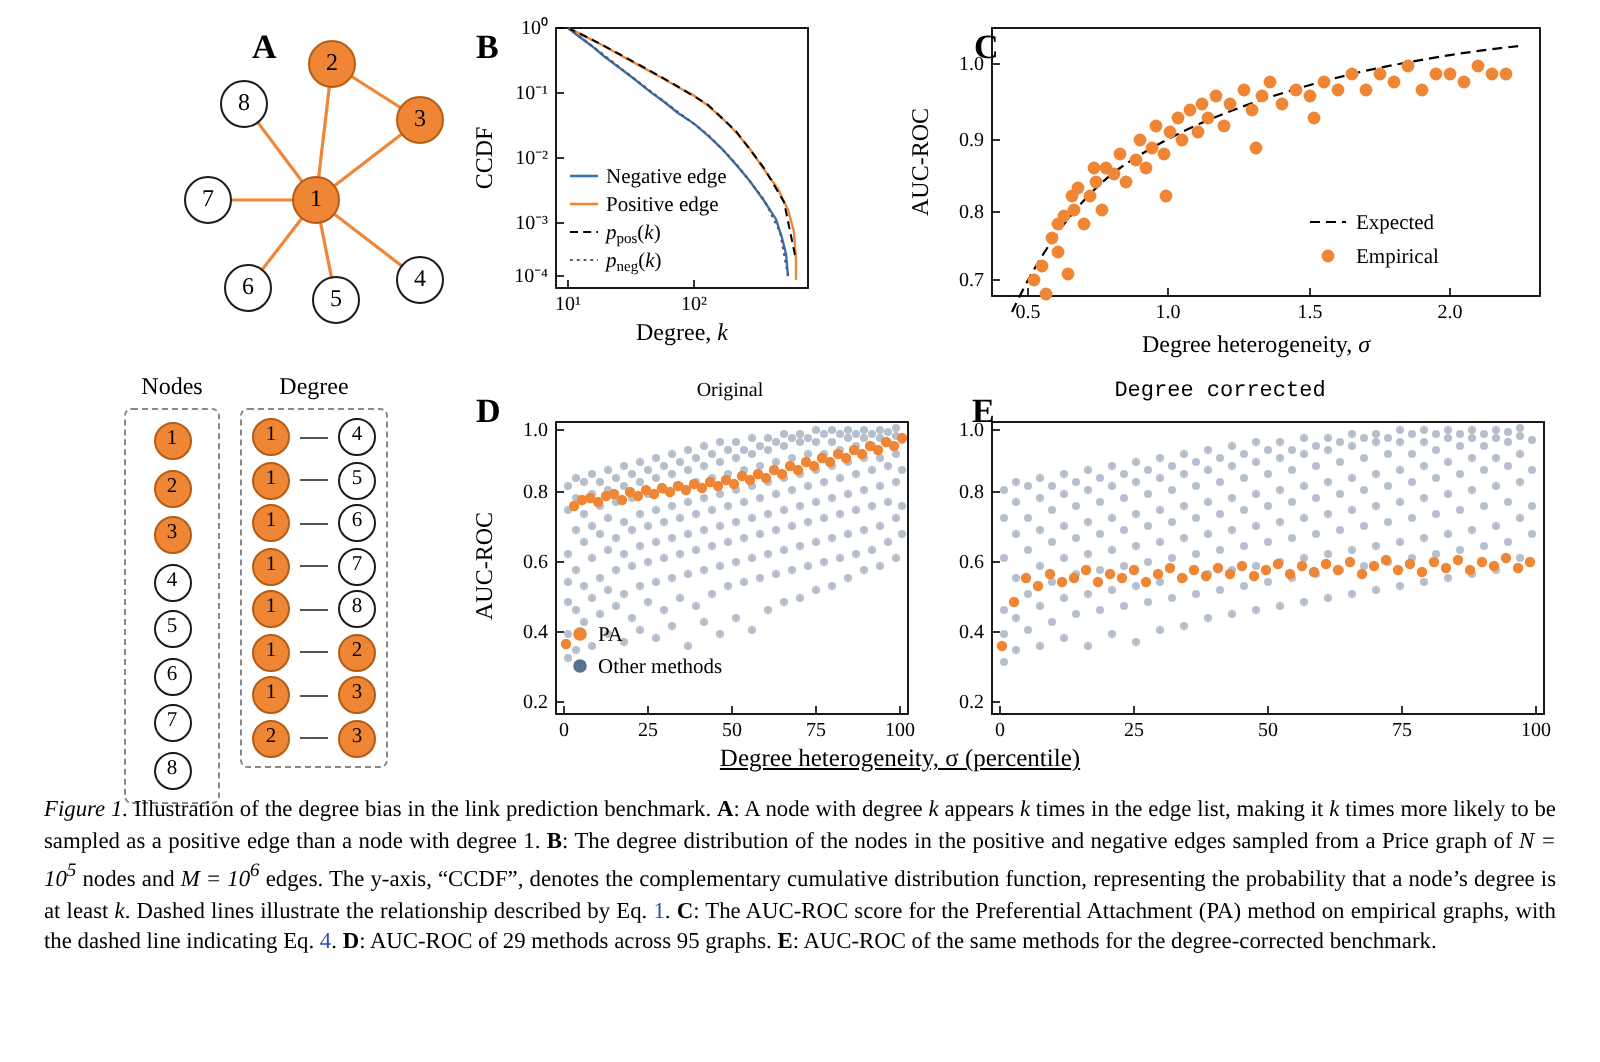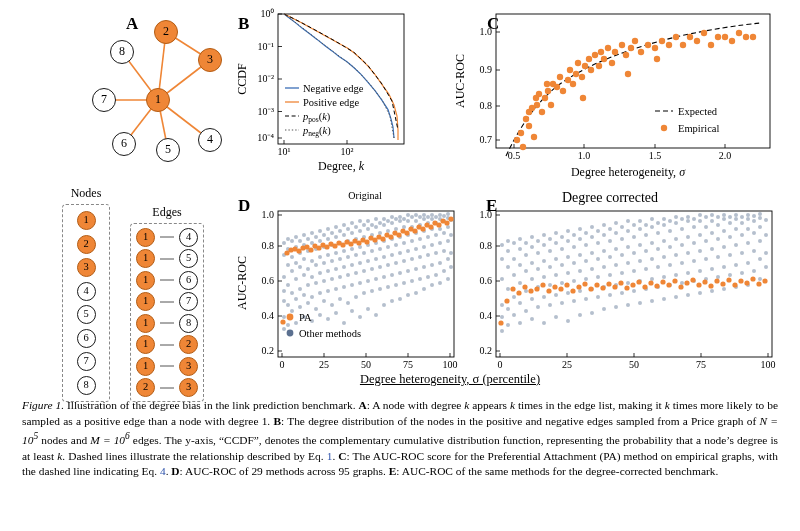--- a/index.html
+++ b/index.html
@@ -162,36 +162,36 @@
     <div class="node hl" style="left:66px;top:10px;">2</div>
     <div class="node hl" style="left:110px;top:38px;">3</div>
     <div class="node" style="left:4px;top:78px;">7</div>
     <div class="node hl" style="left:58px;top:78px;">1</div>
     <div class="node" style="left:24px;top:122px;">6</div>
     <div class="node" style="left:68px;top:128px;">5</div>
     <div class="node" style="left:110px;top:118px;">4</div>
   </div>
 
   <div id="lists">
-    <div style="display:flex; gap:20px;align-items:flex-end;">
+    <div style="display:flex; gap:10px;">
       <div style="width:48px;">
         <div class="list-title">Nodes</div>
         <div class="dashbox" style="margin-top:3px;">
           <div class="node-row"><span class="chip hl">1</span></div>
           <div class="node-row"><span class="chip hl">2</span></div>
           <div class="node-row"><span class="chip hl">3</span></div>
           <div class="node-row"><span class="chip">4</span></div>
           <div class="node-row"><span class="chip">5</span></div>
           <div class="node-row"><span class="chip">6</span></div>
           <div class="node-row"><span class="chip">7</span></div>
           <div class="node-row"><span class="chip">8</span></div>
         </div>
       </div>
       <div style="width:74px;">
-        <div class="list-title">Edges</div>
+        <div class="list-title">Degree</div>
         <div class="dashbox" style="margin-top:3px;">
           <div class="edge-row">
               <span class="chip hl">1</span>
               <svg width="14" height="2">
                 <line x1="0" y1="1" x2="14" y2="1" stroke="#555" stroke-width="1"></line>
               </svg>
               <span class="chip">4</span>
             </div>
           <div class="edge-row">
               <span class="chip hl">1</span>
@@ -712,21 +712,21 @@
 
     <g>
       <circle cx="58" cy="112" r="3.4" fill="#ef8636"></circle>
       <text class="legend-text" x="67" y="115.5">PA</text>
       <circle cx="58" cy="128" r="3.4" fill="#5b7090"></circle>
       <text class="legend-text" x="67" y="131.5">Other methods</text>
     </g>
   </svg>
 
   <div class="panel-letter" style="left:486px; top:196px;">E</div>
-  <div style="position:absolute; left:505px; top:190px; width:210px; text-align:center; font-family:Liberation Serif, serif; font-size:14px;">Degree corrected</div>
+  <div style="position:absolute; left:505px; top:190px; width:210px; text-align:center; font-family:Liberation Mono, monospace; font-size:11px;">Degree corrected</div>
 
   <svg width="322" height="195" style="position:absolute;left:460px;top:205px;">
 
     <rect x="36" y="6" width="276" height="146" fill="none" stroke="#000" stroke-width="0.9"></rect>
     <g stroke="#000" stroke-width="0.8">
       <line x1="36" y1="146" x2="40" y2="146"></line>
       <line x1="36" y1="111" x2="40" y2="111"></line>
       <line x1="36" y1="76" x2="40" y2="76"></line>
       <line x1="36" y1="41" x2="40" y2="41"></line>
       <line x1="36" y1="10" x2="40" y2="10"></line>

